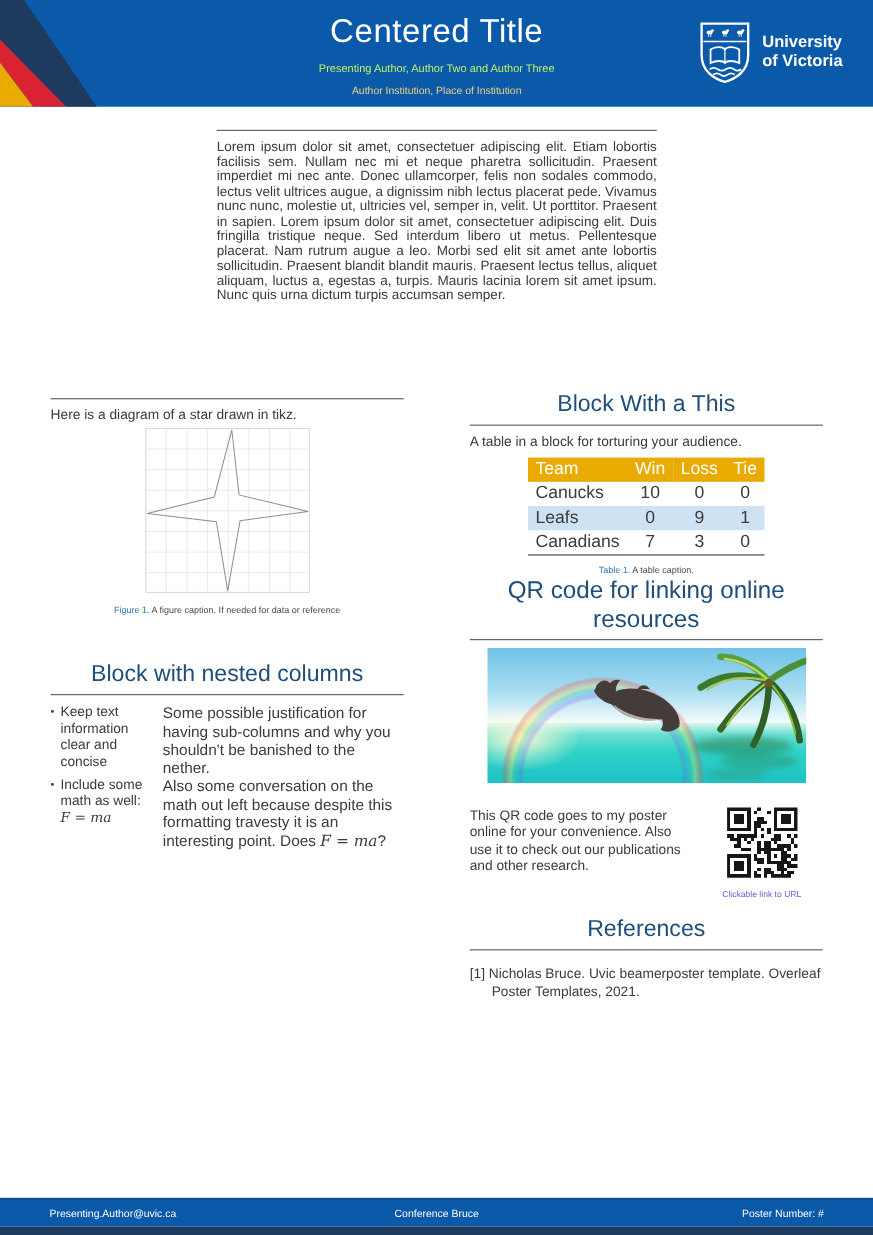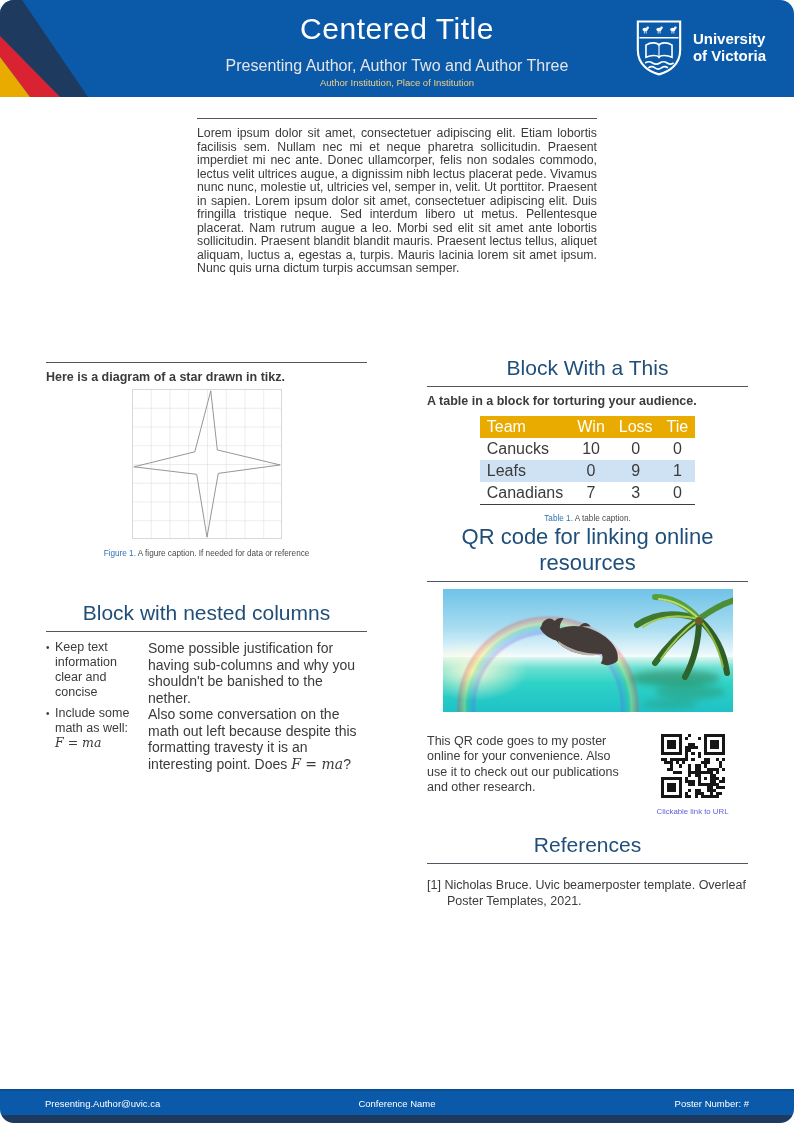--- a/index.html
+++ b/index.html
@@ -1,39 +1,39 @@
 <!DOCTYPE html>
 <html lang="en"><head>
 <meta charset="utf-8">
 <style>
   html,body{margin:0;padding:0;background:#ffffff;}
   .page{position:relative;width:794px;height:1123px;background:#ffffff;overflow:hidden;
-        font-family:"Liberation Sans",sans-serif;color:#3b3b3b;border-radius:14px;}
+        font-family:"Liberation Sans",sans-serif;color:#3b3b3b;}
 
   
   .poster-header{position:absolute;top:0;left:0;width:794px;height:97px;background:#0b5aa9;}
   .corner-svg{position:absolute;top:0;left:0;}
   .header-title{position:absolute;top:12px;left:0;width:100%;text-align:center;
                 color:#ffffff;font-size:30px;font-weight:normal;letter-spacing:.5px;}
   .header-authors{position:absolute;top:57px;left:0;width:100%;text-align:center;
-                  color:#e5e5e5;font-size:16px;}
+                  color:#bef264;font-size:10px;}
   .header-inst{position:absolute;top:77px;left:0;width:100%;text-align:center;
                color:#eecf87;font-size:9.5px;}
   .logo{position:absolute;top:19px;right:28px;display:flex;align-items:center;gap:9px;}
   .logo-text{color:#ffffff;font-size:15px;font-weight:bold;line-height:1.12;}
 
   
   .block{position:absolute;width:321px;}
   .block-title{margin:0;font-size:21px;font-weight:normal;color:#1f4e79;
                text-align:center;line-height:1.16;}
   .intro .block-title{font-size:22px;}
   .qr .block-title{font-size:22px;}
   .rule{border:none;border-top:1px solid #4f5760;margin:6px 0 7px 0;}
   .body-text{font-size:12px;line-height:1.12;text-align:justify;margin:0;hyphens:manual;}
-  .lead{font-size:12.5px;margin:0 0 2px 0;font-weight:bold;}
+  .lead{font-size:12.5px;margin:0 0 2px 0;}
 
   .intro{position:absolute;left:197px;top:112px;width:400px;}
   .intro .body-text{margin-top:8px;font-size:12.3px;line-height:1.1;}
 
   
   .fig-wrap{text-align:center;margin-top:5px;}
   .caption{font-size:8.2px;color:#4a4a4a;text-align:center;margin-top:6px;}
   .caption .cap-label{color:#2e74b5;}
 
   
@@ -509,19 +509,19 @@
   </div>
 
 
   <div class="block" style="left:427px;top:833px;">
     <h2 class="block-title">References</h2>
     <hr class="rule">
     <p class="ref"><span>[1]</span><span> Nicholas Bruce. Uvic beamerposter template. Overleaf Poster Templates, 2021.</span></p>
   </div>
 
   <div class="footer-bar">
-    <div class="footer-center">Conference Name</div>
+    <div class="footer-center">Conference Bruce</div>
     <a href="#" class="footer-left">Presenting.Author@uvic.ca</a>
     <div class="footer-right">Poster Number: #</div>
   </div>
   <div class="footer-strip"></div>
 
 </div>
 
 </body></html>

